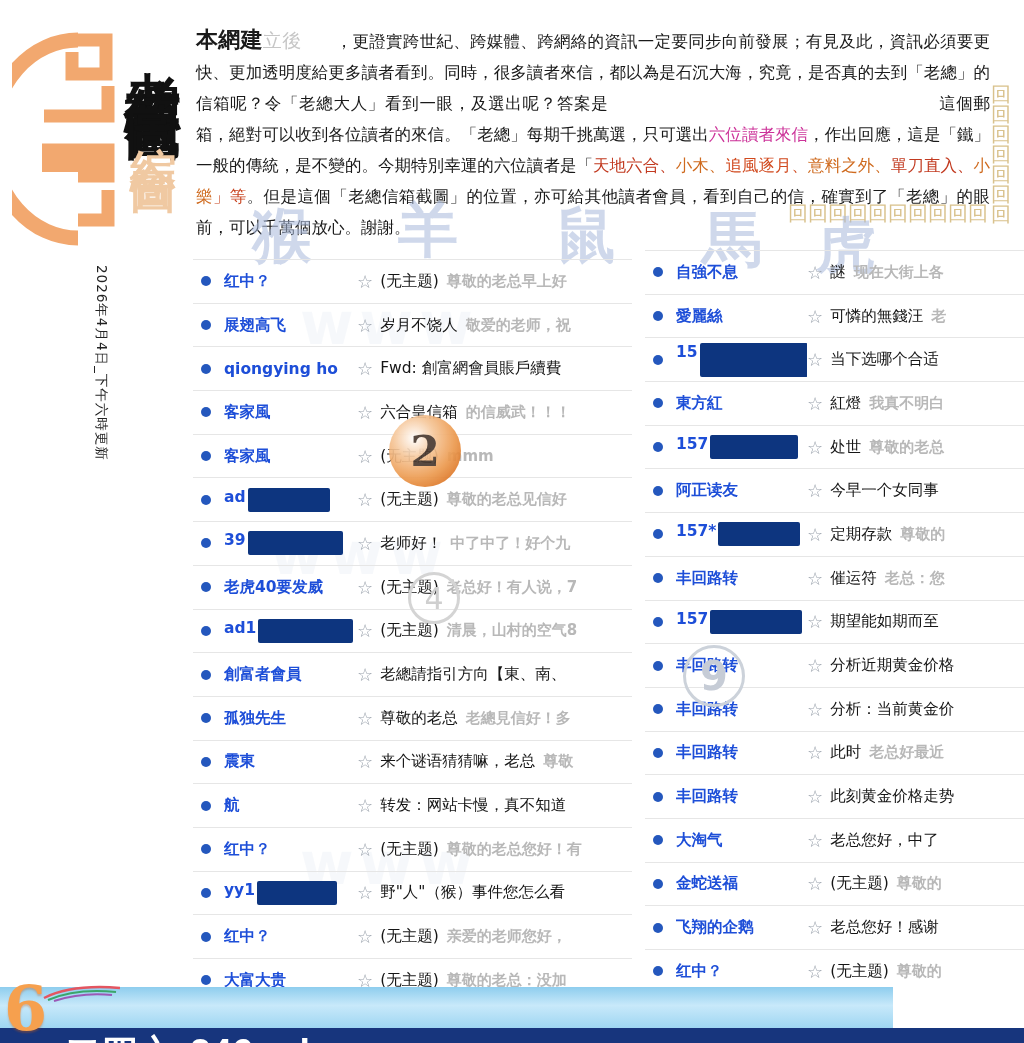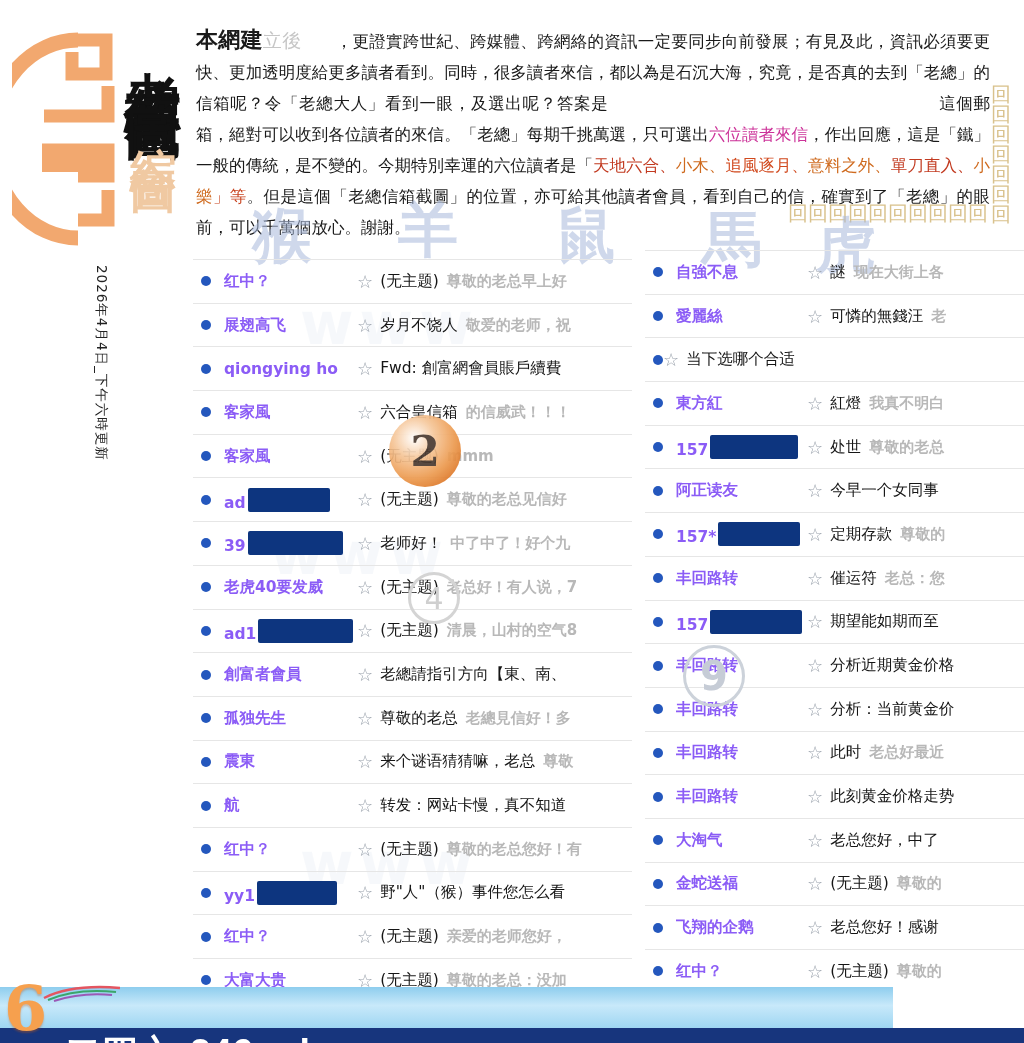--- a/index.html
+++ b/index.html
@@ -53,22 +53,22 @@
            align-items:center;justify-content:center;}
   .overlay{pointer-events:none;z-index:5;}
 
   
   .mail-col{position:absolute;border-top:1px solid #e6e6e6;overflow:hidden;background:transparent;}
   #mail-left{left:193px;top:259px;width:439px;height:727px;}
   #mail-right{left:645px;top:250px;width:379px;height:738px;}
   .mail-row{height:42.7px;display:flex;align-items:center;border-bottom:1px solid #e6e6e6;
             white-space:nowrap;}
   .dot{width:10px;height:10px;border-radius:50%;background:#2457bd;margin-left:8px;flex:none;}
-  .sender{margin-left:13px;font-weight:bold;color:#8b5cf6;font-size:15.5px;flex:none;
-          display:flex;align-items:flex-end;overflow:hidden;}
+  .sender{margin-left:13px;font-weight:bold;color:#1d4ed8;font-size:15.5px;flex:none;
+          display:flex;align-items:flex-start;overflow:hidden;}
   #mail-left .sender{width:133px;}
   #mail-right .sender{width:131px;}
   .redact{display:inline-block;height:24px;background:#0d357f;border-radius:2px;margin-left:2px;flex:none;}
   .star{color:#9aa2ac;font-size:18px;margin-right:7px;flex:none;}
   .subject{font-weight:normal;color:#151515;font-size:15.5px;flex:none;}
   .preview{color:#b8b8b8;font-size:15px;font-weight:600;margin-left:8px;flex:none;}
 
   
   #banner{position:absolute;left:0;top:987px;width:893px;height:41px;
           background:linear-gradient(180deg,#8ecdee,#c8e9fa 45%,#9ed6f2);}
@@ -351,20 +351,24 @@
       <span class="sender-text">愛麗絲</span>
 
     </span>
     <span class="star">☆</span>
     <span class="subject">可憐的無錢汪</span>
     <span class="preview">老</span>
   </div>
 
   <div class="mail-row">
     <span class="dot"></span>
+    <span class="sender">
+      <span class="sender-text">15</span>
+      <span class="redact" style="width: 108px; height: 34px;"></span>
+    </span>
     <span class="star">☆</span>
     <span class="subject">当下选哪个合适</span>
     <span class="preview"></span>
   </div>
 
   <div class="mail-row">
     <span class="dot"></span>
     <span class="sender">
       <span class="sender-text">東方紅</span>
 

